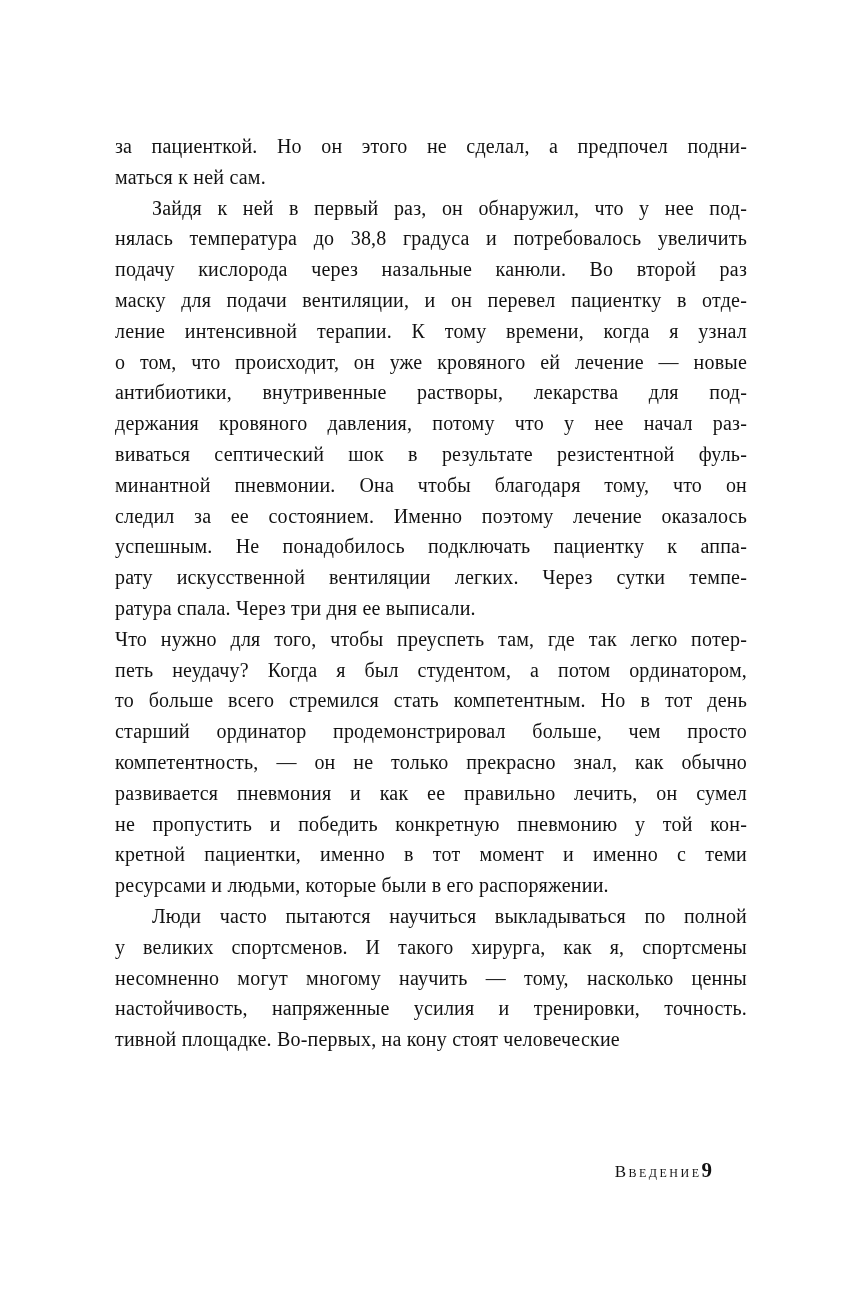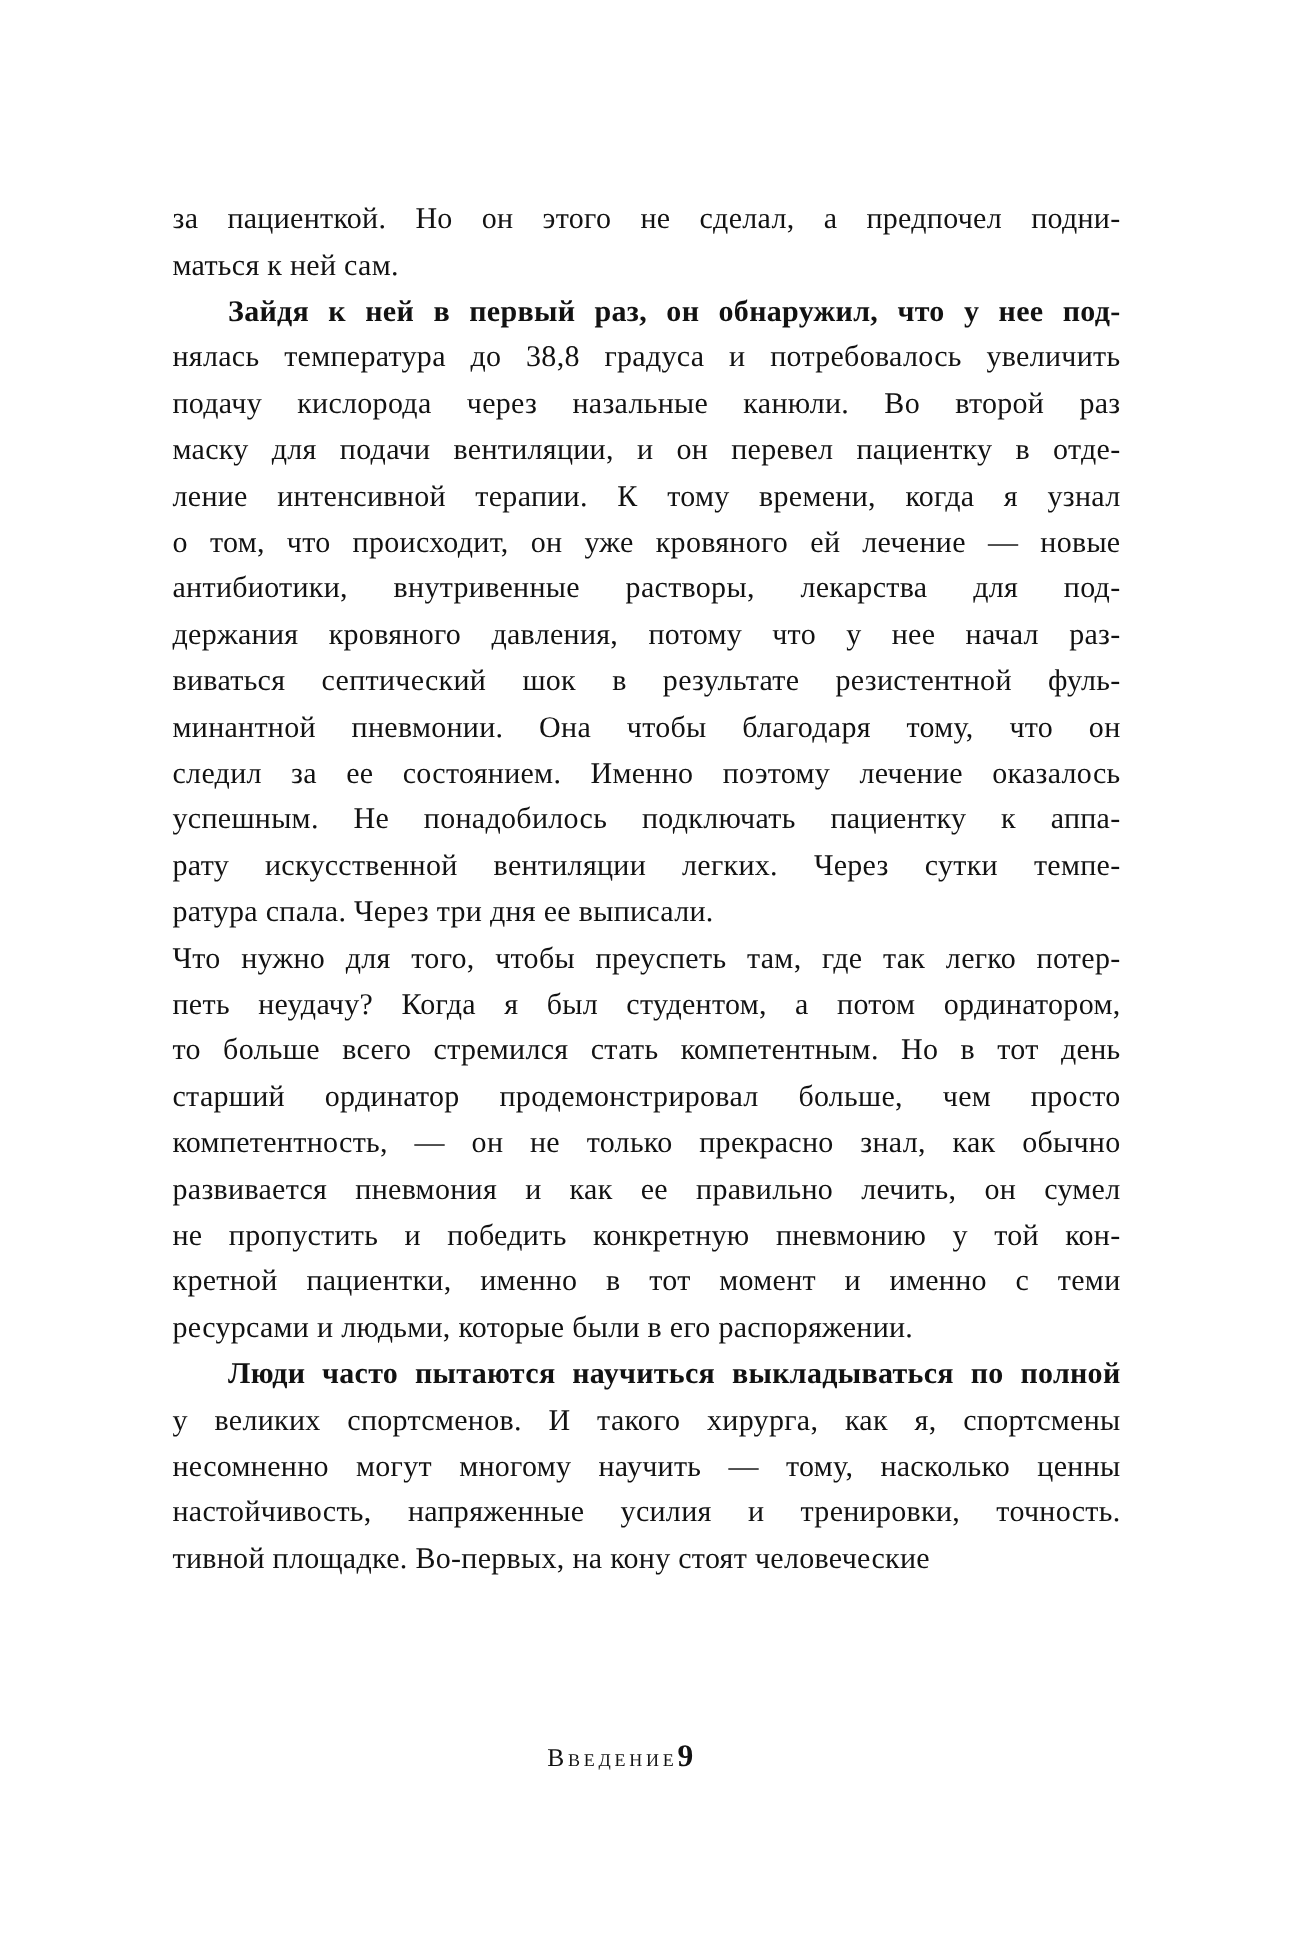--- a/index.html
+++ b/index.html
@@ -26,28 +26,28 @@
     letter-spacing: 0.2px;
   }
   .paragraph { margin: 0; }
   .paragraph.gap-before { }
   .line {
     text-align: justify;
     text-align-last: justify;
     white-space: normal;
   }
   .line.last { text-align-last: left; }
-  .line.indent { text-indent: 37px; font-weight: bold; }
+  .line.indent { text-indent: 37px; }
   .footer {
     position: absolute;
     left: 115px;
     right: 151px;
     top: 1158px;
     display: flex;
-    justify-content: center;
+    justify-content: flex-end;
     align-items: baseline;
   }
   .section-title {
     font-variant: small-caps;
     font-size: 17px;
     letter-spacing: 2.5px;
     color: #121212;
   }
   .page-number {
     font-weight: bold;

